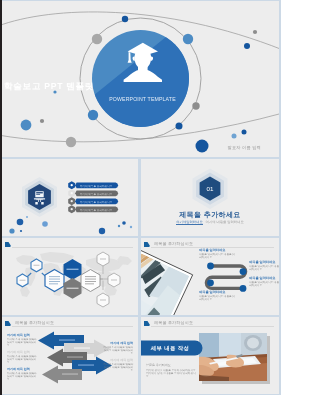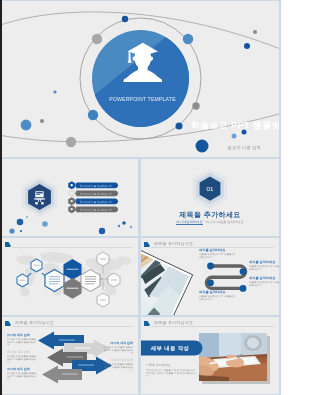--- a/index.html
+++ b/index.html
@@ -10,21 +10,21 @@
   .slide{position:absolute;overflow:hidden;background:#ededed;}
   .s-hero{left:2px;top:1px;width:277px;height:156px;}
   .s-r2l{left:2px;top:159px;width:136px;height:77px;}
   .s-r2r{left:141px;top:159px;width:138px;height:77px;}
   .s-r3l{left:2px;top:238px;width:136px;height:77px;}
   .s-r3r{left:141px;top:238px;width:138px;height:77px;}
   .s-r4l{left:2px;top:317px;width:136px;height:77px;}
   .s-r4r{left:141px;top:317px;width:138px;height:77px;}
   svg{display:block;}
   .abs{position:absolute;left:0;top:0;}
-  .hero-title{position:absolute;left:2px;top:80px;width:277px;text-align:right;color:#fff;font-size:8.6px;font-weight:bold;letter-spacing:0.7px;line-height:10px;margin-top:39px;}
+  .hero-title{position:absolute;left:2px;top:80px;width:277px;text-align:left;color:#fff;font-size:8.6px;font-weight:bold;letter-spacing:0.7px;line-height:10px;}
   .hero-sub{position:absolute;left:2px;top:93.5px;width:277px;text-align:center;color:#e2ecf6;font-size:5.2px;letter-spacing:0.15px;line-height:8px;}
   .hero-footer{position:absolute;right:18px;top:144px;color:#949494;font-size:4.2px;letter-spacing:0.2px;}
   .sec-title{position:absolute;left:0;top:51px;width:138px;text-align:center;color:#2a5d96;font-size:7px;font-weight:bold;letter-spacing:0.4px;}
   .sec-meta{position:absolute;left:0;top:61px;width:138px;text-align:center;font-size:3.3px;white-space:nowrap;}
   .sec-meta-blue{color:#3f74b0;border-bottom:0.5px solid #3f74b0;}
   .sec-meta-grey{color:#9a9a9a;margin-left:2px;}
   .hdr{position:absolute;left:0;top:0;width:100%;height:12px;}
   .hdr-flag{position:absolute;left:2.5px;top:3.5px;width:6px;height:5.5px;background:#15609f;clip-path:polygon(0 0,62% 0,100% 68%,100% 100%,0 100%);}
   .hdr-line{position:absolute;left:10px;top:8.6px;right:5px;height:0.7px;background:#d8d8d8;}
   .hdr-title{position:absolute;left:13px;top:2.6px;color:#8c8c8c;font-size:4px;letter-spacing:0.2px;}

